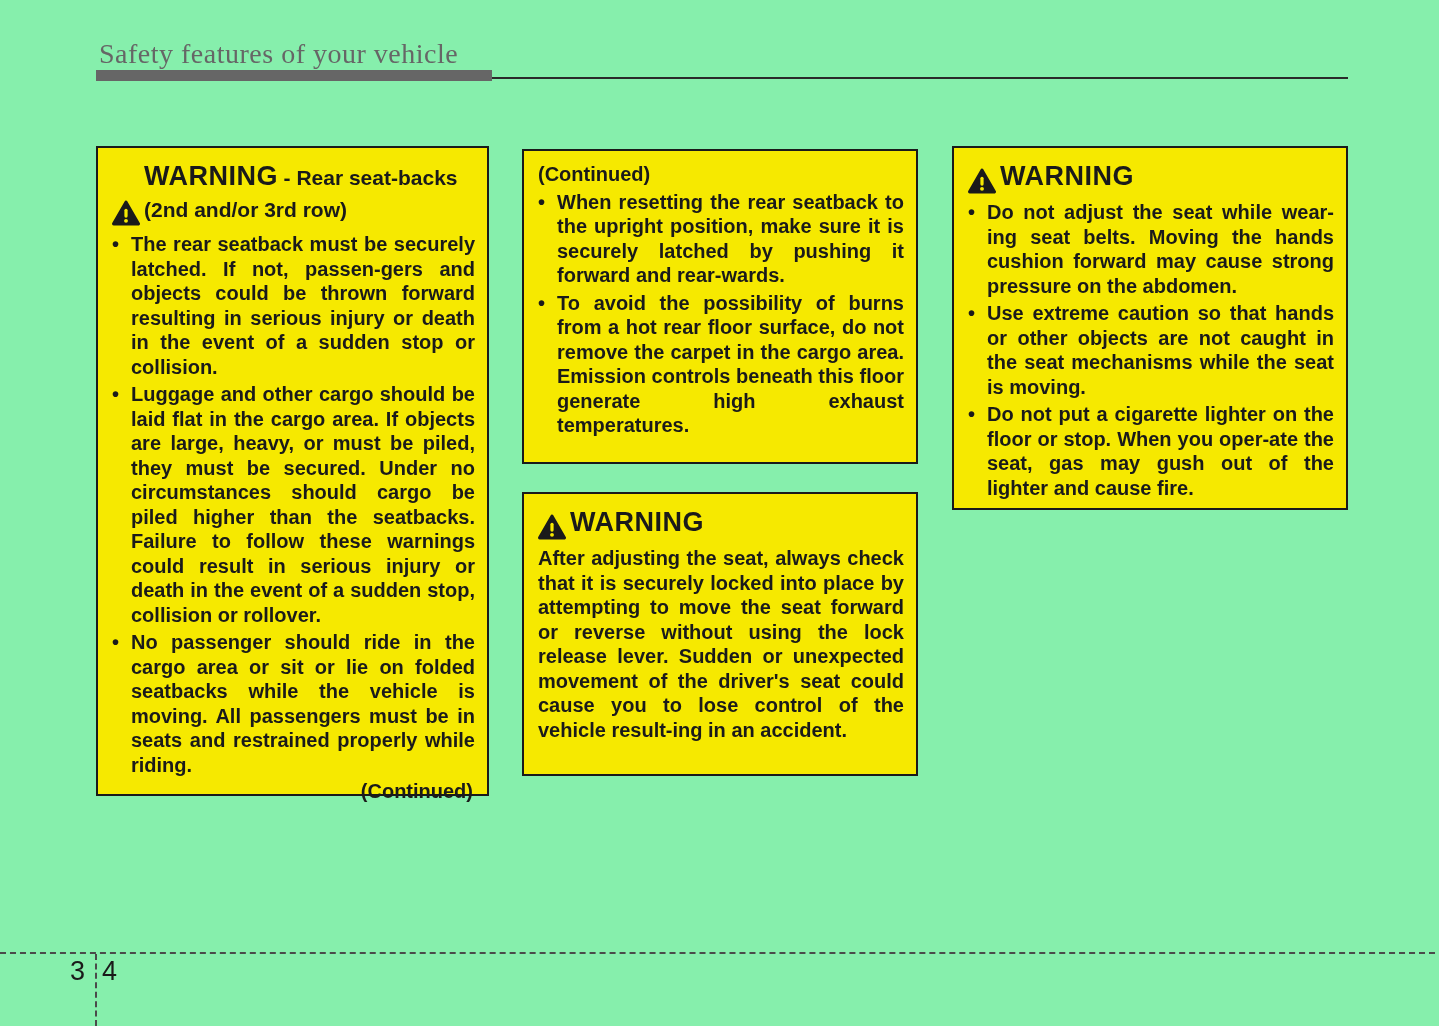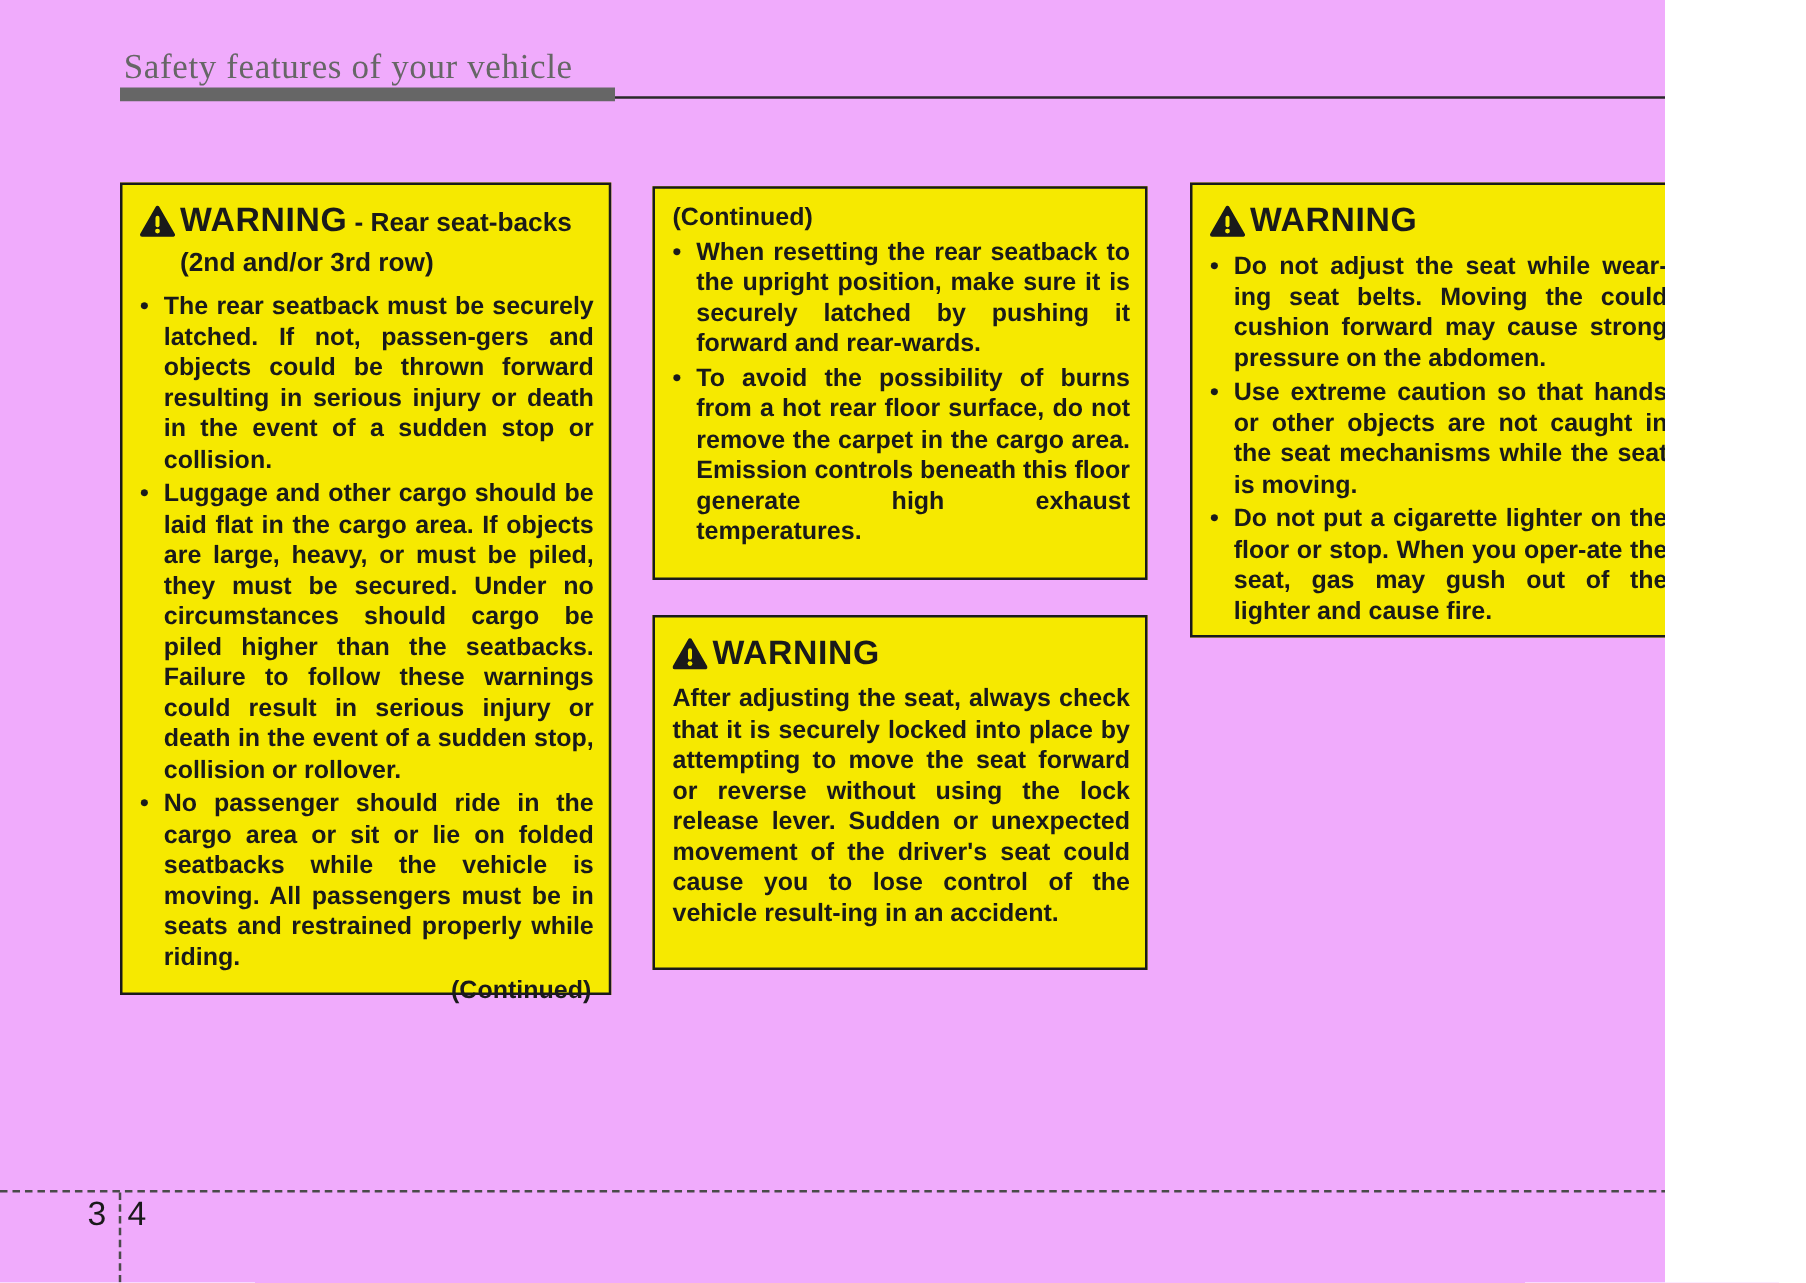--- a/index.html
+++ b/index.html
@@ -6,21 +6,21 @@
     --warning-bg:#F6E900;
     --warning-border:#1A1A1A;
     --ink:#1A1A1A;
     --header-text:#666666;
     --header-bar:#666666;
     --rule:#2A2A2A;
     --dash:#4A4A4A;
   }
   html,body{margin:0;padding:0;background:#fff;}
   .page{
-    position:relative;width:1332px;height:1026px;background:#f0abfc;
+    position:relative;width:1439px;height:1026px;background:#86efac;
     font-family:"Liberation Sans","DejaVu Sans",sans-serif;overflow:hidden;
   }
   .page-title{
     position:absolute;left:99px;top:38px;
     font-family:"Liberation Serif","DejaVu Serif",serif;
     font-size:28px;color:var(--header-text);letter-spacing:0.5px;
   }
   .header-bar{position:absolute;left:96px;top:70px;width:396px;height:11px;background:var(--header-bar);}
   .header-rule{position:absolute;left:492px;top:77px;width:856px;height:2px;background:var(--rule);}
 
@@ -28,21 +28,21 @@
     position:absolute;box-sizing:border-box;
     background:var(--warning-bg);border:2px solid var(--warning-border);
     padding:11px 12px 10px 14px;color:var(--ink);
     font-size:20px;font-weight:bold;line-height:24.5px;
   }
   .box-1{left:96px;top:146px;width:393px;height:650px;}
   .box-2{left:522px;top:149px;width:396px;height:315px;}
   .box-3{left:522px;top:492px;width:396px;height:284px;}
   .box-4{left:952px;top:146px;width:396px;height:364px;}
 
-  .box-heading{display:flex;align-items:flex-start;margin:2px 0 6px 0;line-height:31px;}
+  .box-heading{display:flex;align-items:flex-end;margin:2px 0 6px 0;line-height:31px;}
   .heading-icon{flex:0 0 32px;padding-top:3px;}
   .heading-icon svg{display:block;}
   .heading-text{flex:1;}
   .warn-word{font-size:27px;font-weight:bold;letter-spacing:0.5px;}
   .warn-suffix{font-size:21px;font-weight:bold;}
 
   .bullet-item{display:flex;margin-top:3px;}
   .bullet-marker{flex:0 0 19px;}
   .bullet-text{flex:1;text-align:justify;}
   .box-body{text-align:justify;}
@@ -124,21 +124,21 @@
         <svg viewBox="0 0 26 24" width="28" height="26">
           <path d="M13 2 L24.5 22 H1.5 Z" fill="#1a1a1a" stroke="#1a1a1a" stroke-width="3" stroke-linejoin="round"></path>
           <rect x="11.5" y="8" width="3" height="8.4" rx="1.5" fill="#F6E900"></rect>
           <circle cx="13" cy="19.3" r="1.8" fill="#F6E900"></circle>
         </svg>
       </span>
       <span class="heading-text"><span class="warn-word">WARNING</span></span>
     </div>
     <div class="bullet-item">
       <span class="bullet-marker">•</span>
-      <div class="bullet-text">Do not adjust the seat while wear-ing seat belts. Moving the could cushion forward may cause strong pressure on the abdomen.</div>
+      <div class="bullet-text">Do not adjust the seat while wear-ing seat belts. Moving the hands cushion forward may cause strong pressure on the abdomen.</div>
     </div>
     <div class="bullet-item">
       <span class="bullet-marker">•</span>
       <div class="bullet-text">Use extreme caution so that hands or other objects are not caught in the seat mechanisms while the seat is moving.</div>
     </div>
     <div class="bullet-item">
       <span class="bullet-marker">•</span>
       <div class="bullet-text">Do not put a cigarette lighter on the floor or stop. When you oper-ate the seat, gas may gush out of the lighter and cause fire.</div>
     </div>
   </div>

